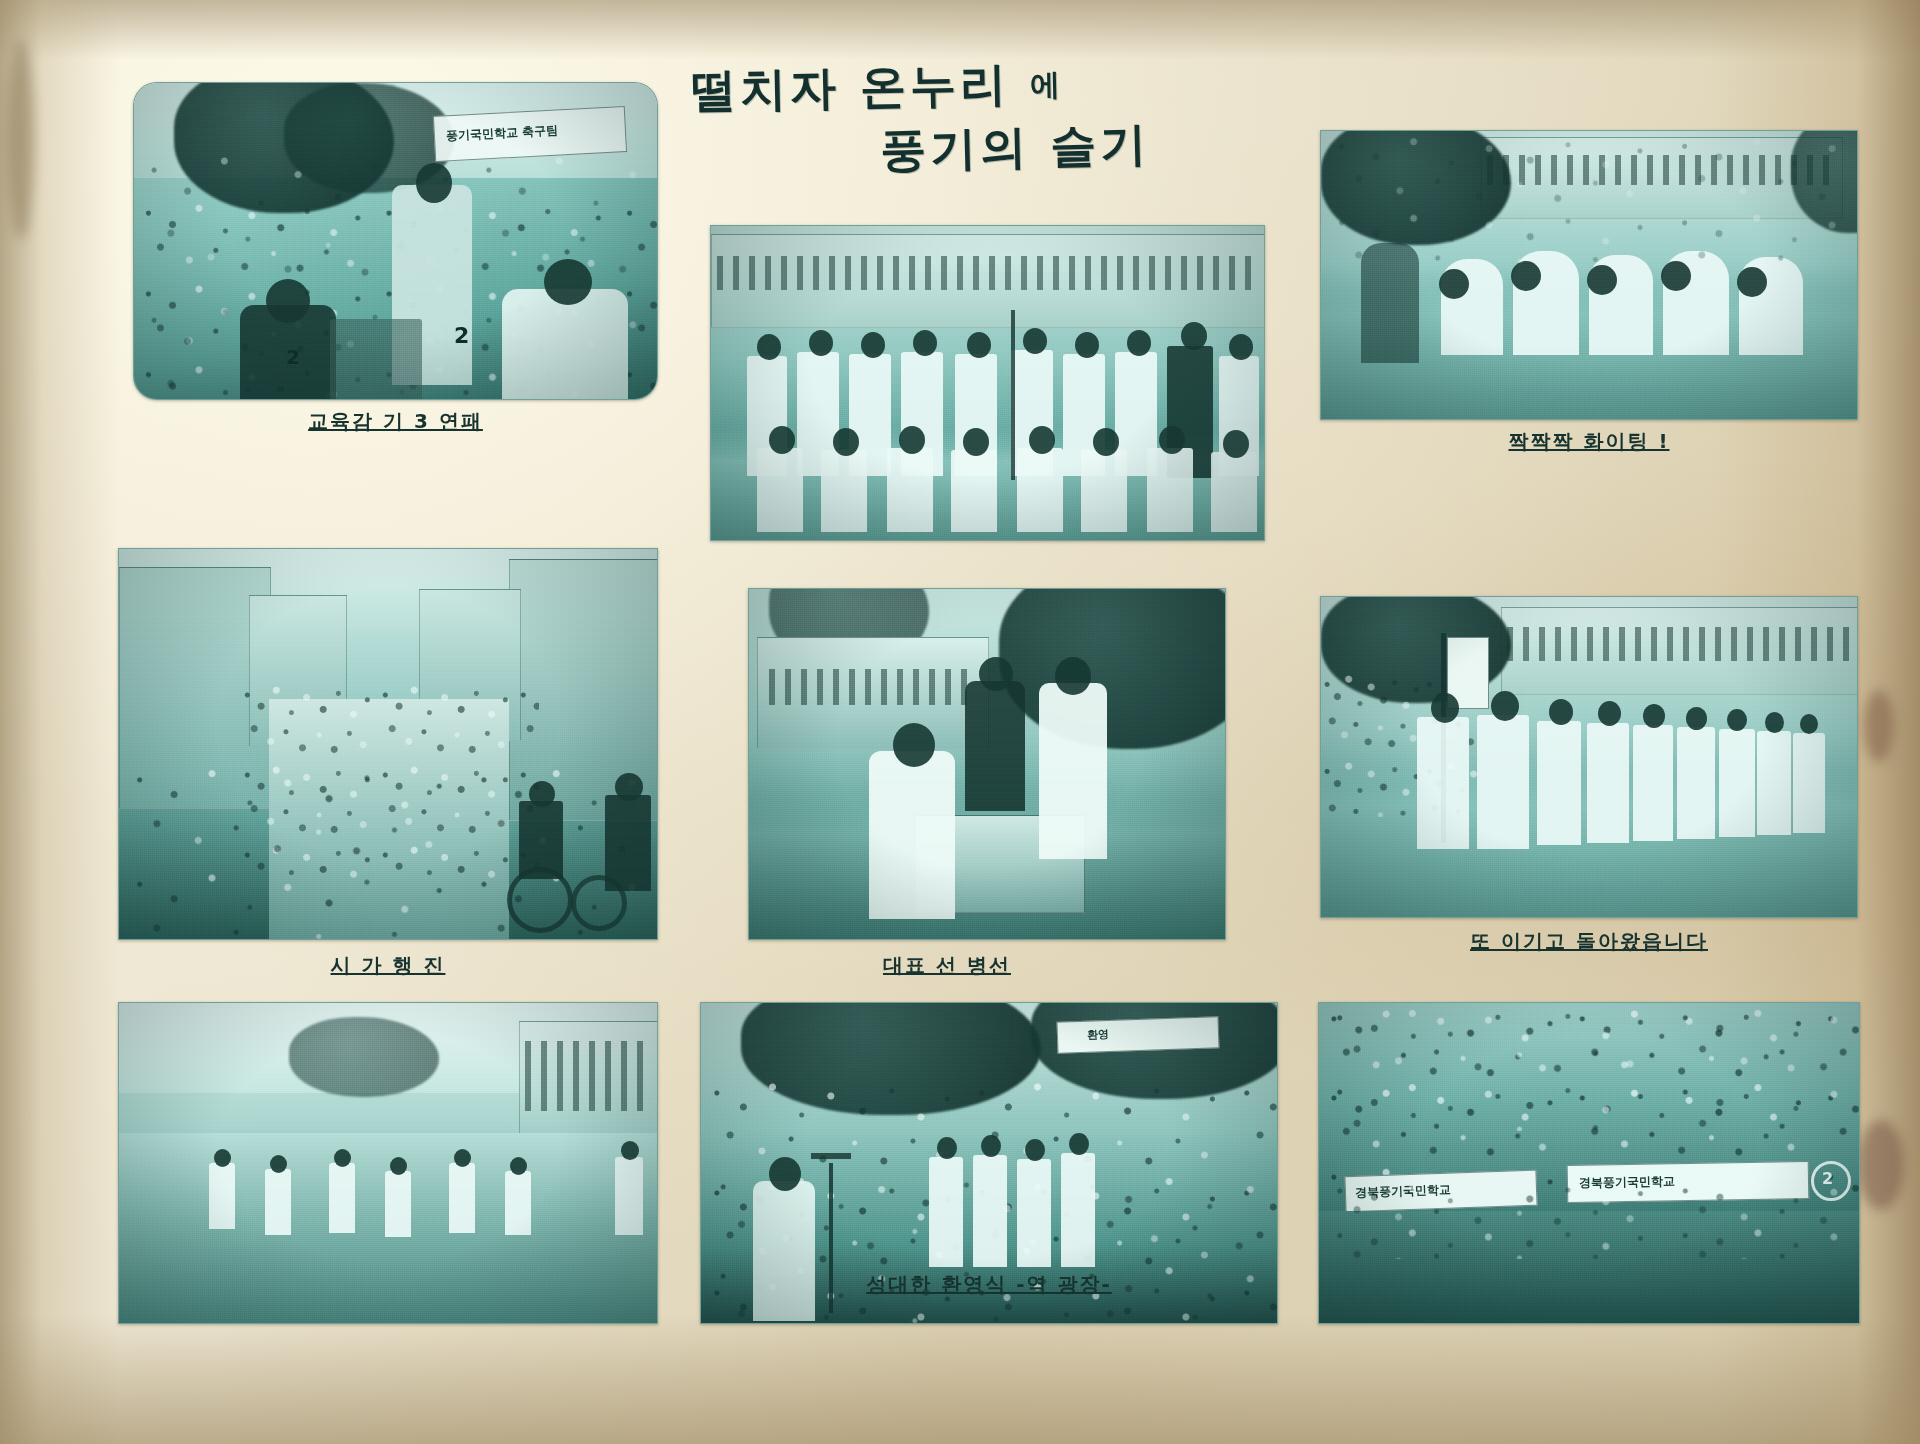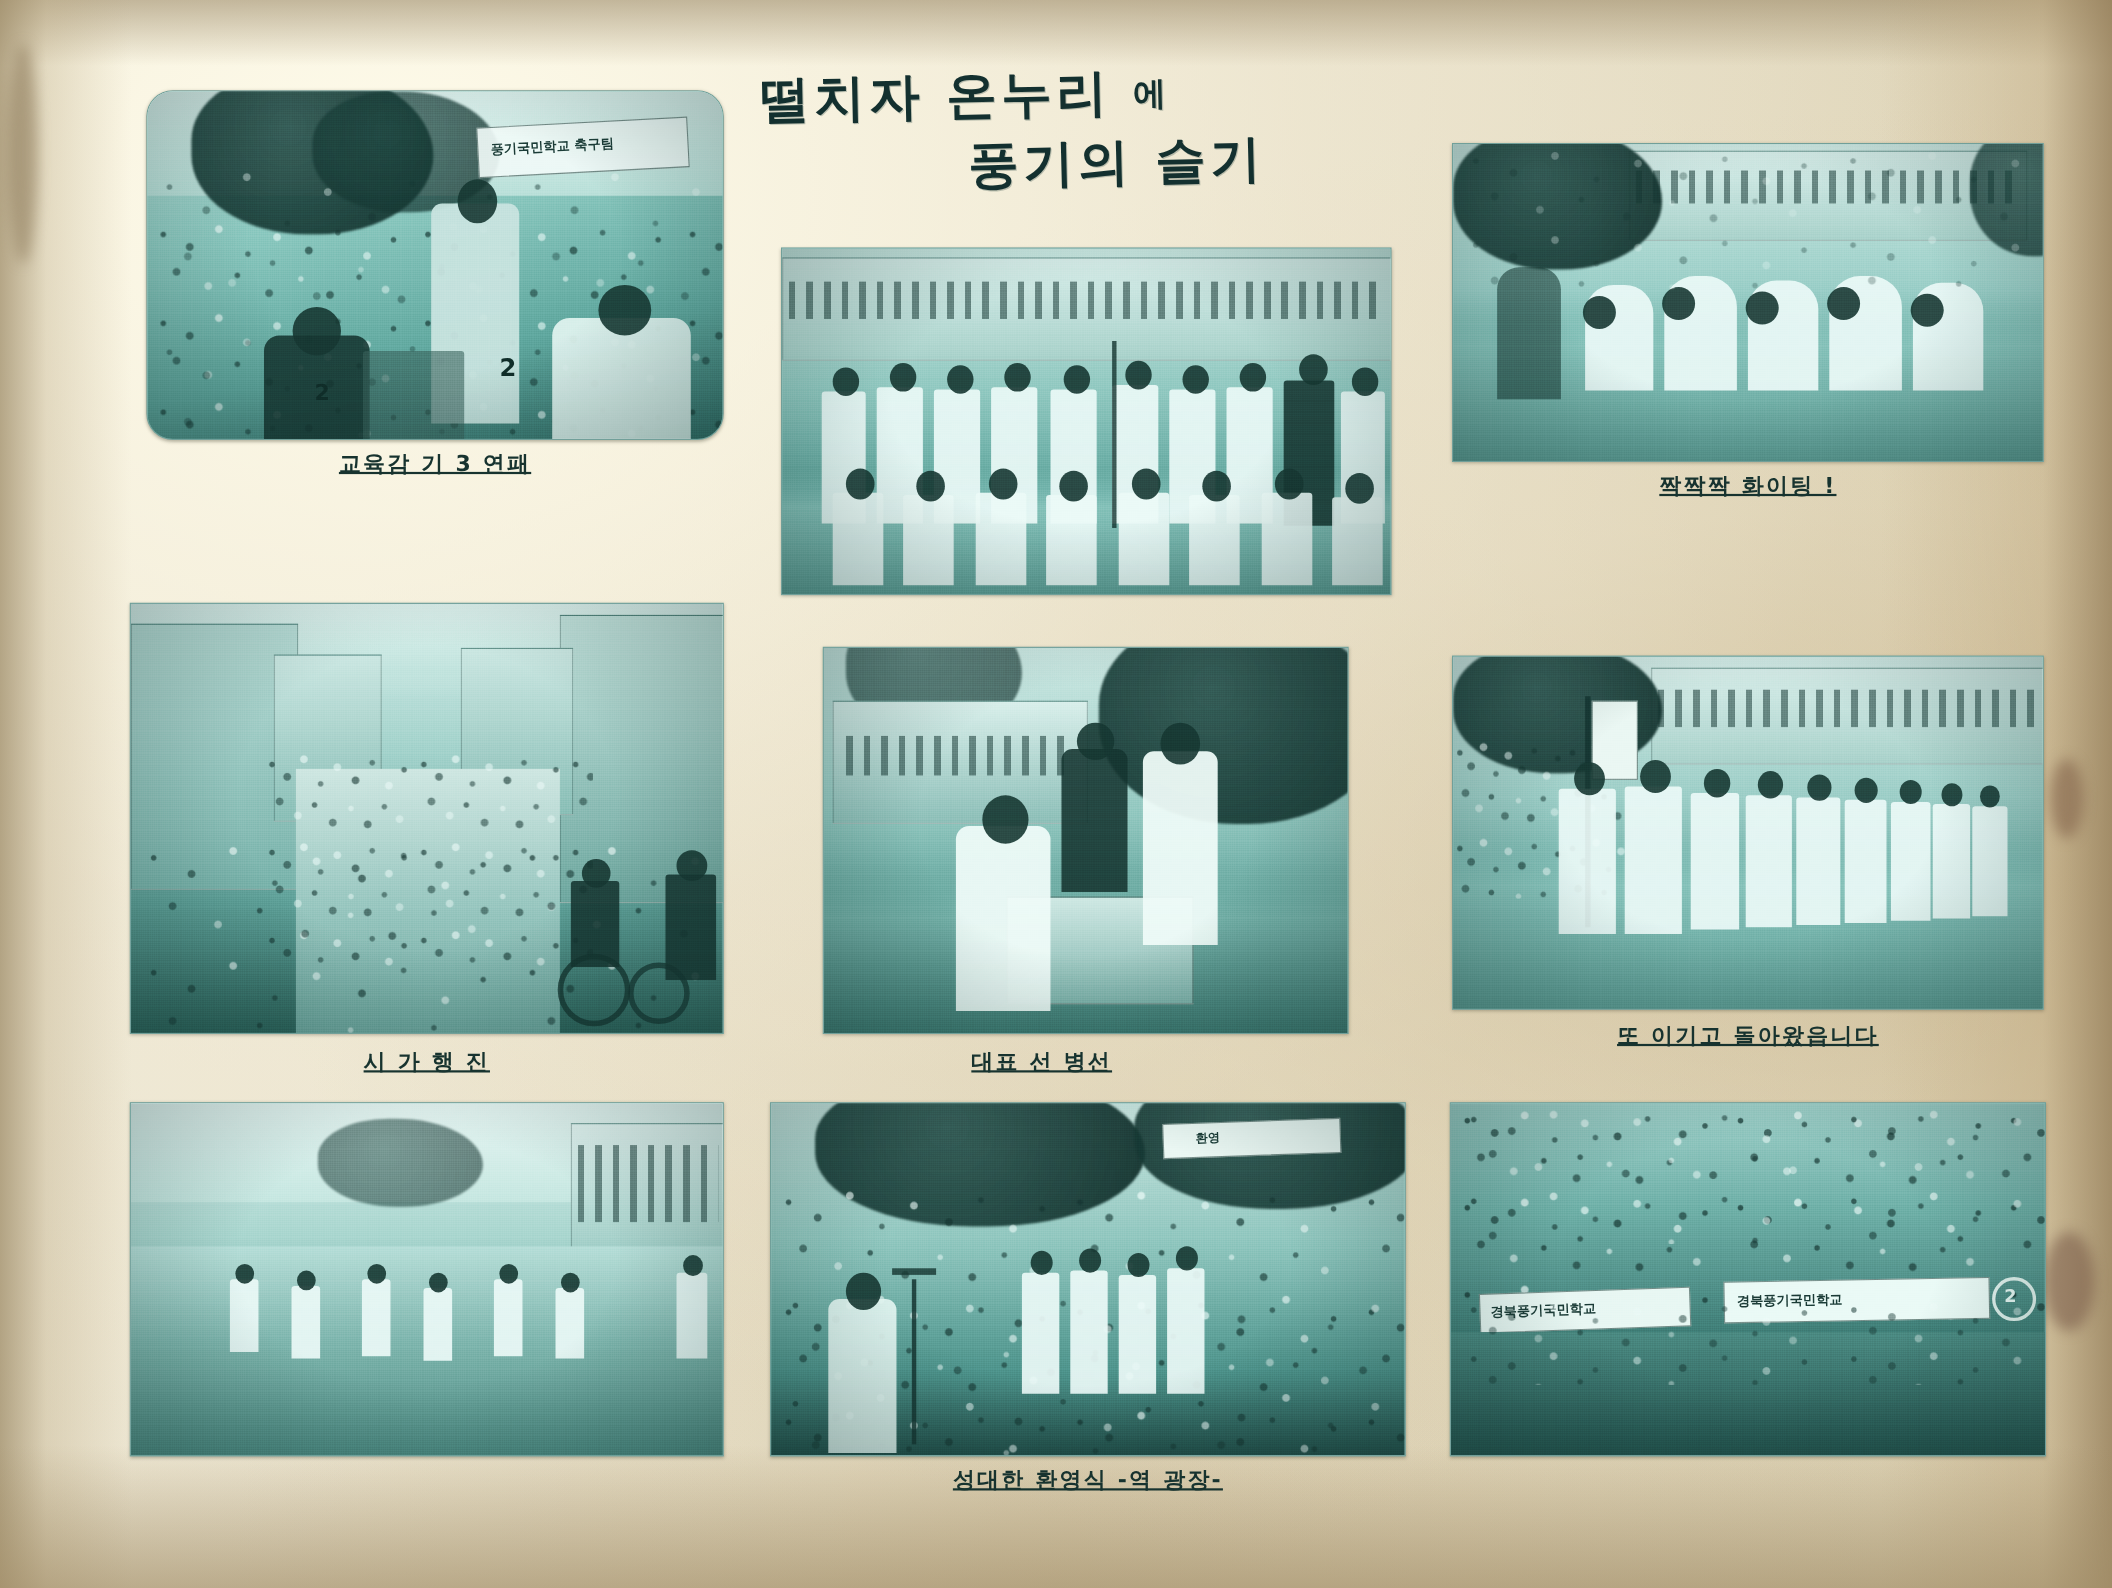--- a/index.html
+++ b/index.html
@@ -487,21 +487,21 @@
       <div class="figure" style="left:272px; top:152px; width:34px; height:112px;"></div>
       <div class="head" style="left:280px; top:132px; width:20px; height:22px;"></div>
       <div class="figure" style="left:316px; top:156px; width:34px; height:108px;"></div>
       <div class="head" style="left:324px; top:136px; width:20px; height:22px;"></div>
       <div class="figure" style="left:360px; top:150px; width:34px; height:114px;"></div>
       <div class="head" style="left:368px; top:130px; width:20px; height:22px;"></div>
       <div class="grainy"></div>
       <div class="vign"></div>
     </div>
   </div>
-  <div class="caption" style="left:700px; top:1332px; width:578px;">성대한 환영식 -역 광장-</div>
+  <div class="caption" style="left:700px; top:1271px; width:578px;">성대한 환영식 -역 광장-</div>
 
   <div class="photo" style="left:1318px; top:1002px; width:542px; height:322px;">
     <div class="ph-inner">
       <div class="ph-base" style="background:linear-gradient(180deg,#9fd0c9 0%,#6fb0a8 30%,#3f7e77 65%,#1b4541 100%);"></div>
       <div class="crowd dense" style="top:0; height:62%; opacity:1;"></div>
       <div class="crowd mid" style="top:0; height:40%; opacity:.9;"></div>
 
       <div class="banner" style="left:26px; top:170px; width:190px; height:34px; transform:rotate(-2deg); background:#e8f7f3;"></div>
       <div class="scribble" style="left:36px; top:180px; transform:rotate(-2deg); font-size:12px;">경북풍기국민학교</div>
       <div class="banner" style="left:248px; top:160px; width:240px; height:36px; transform:rotate(-1deg); background:#eafaf6;"></div>

